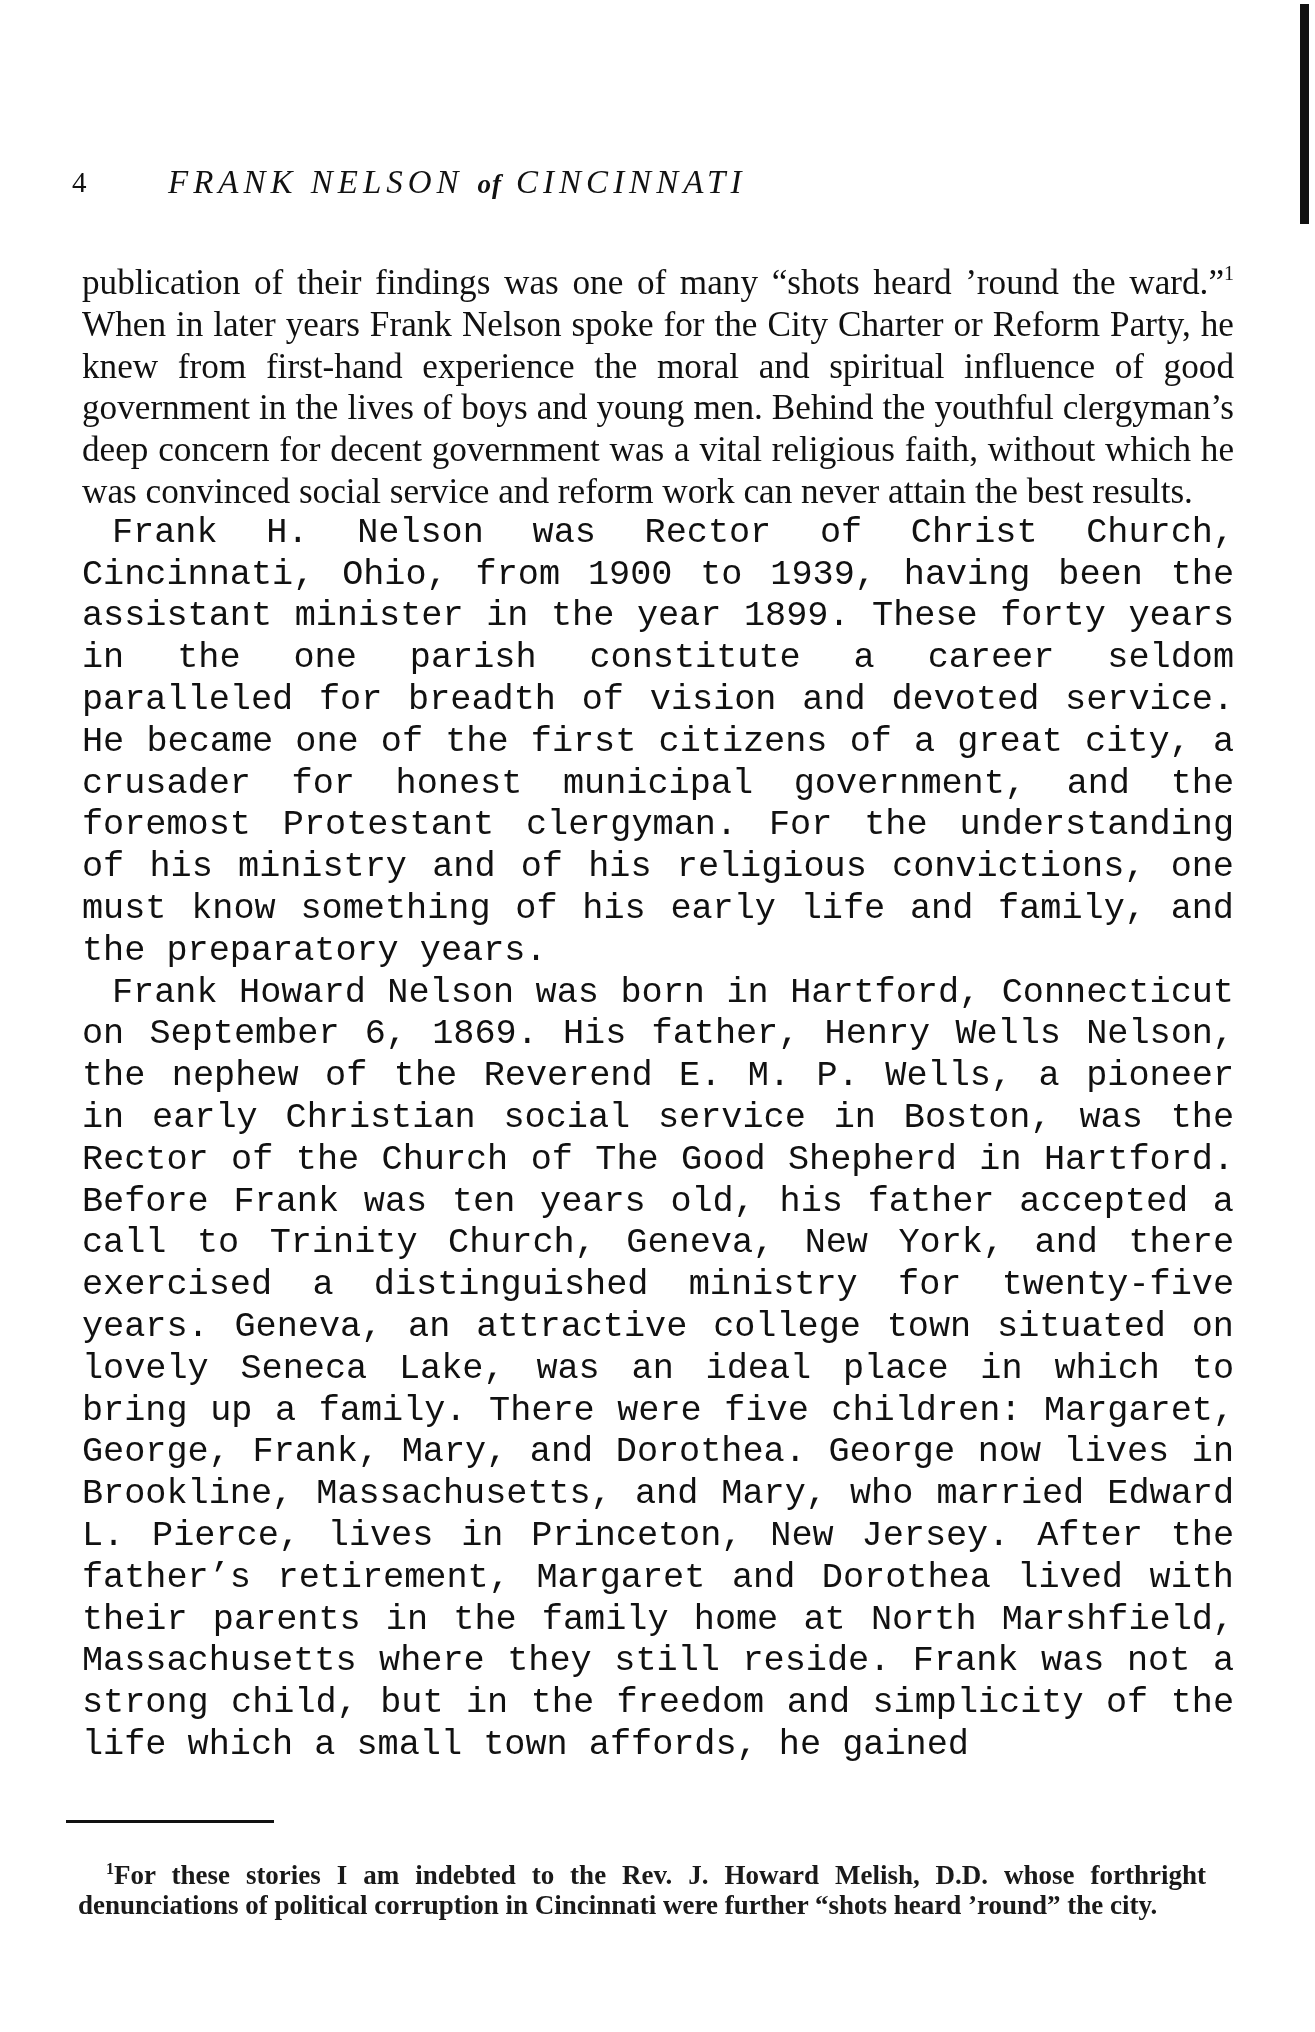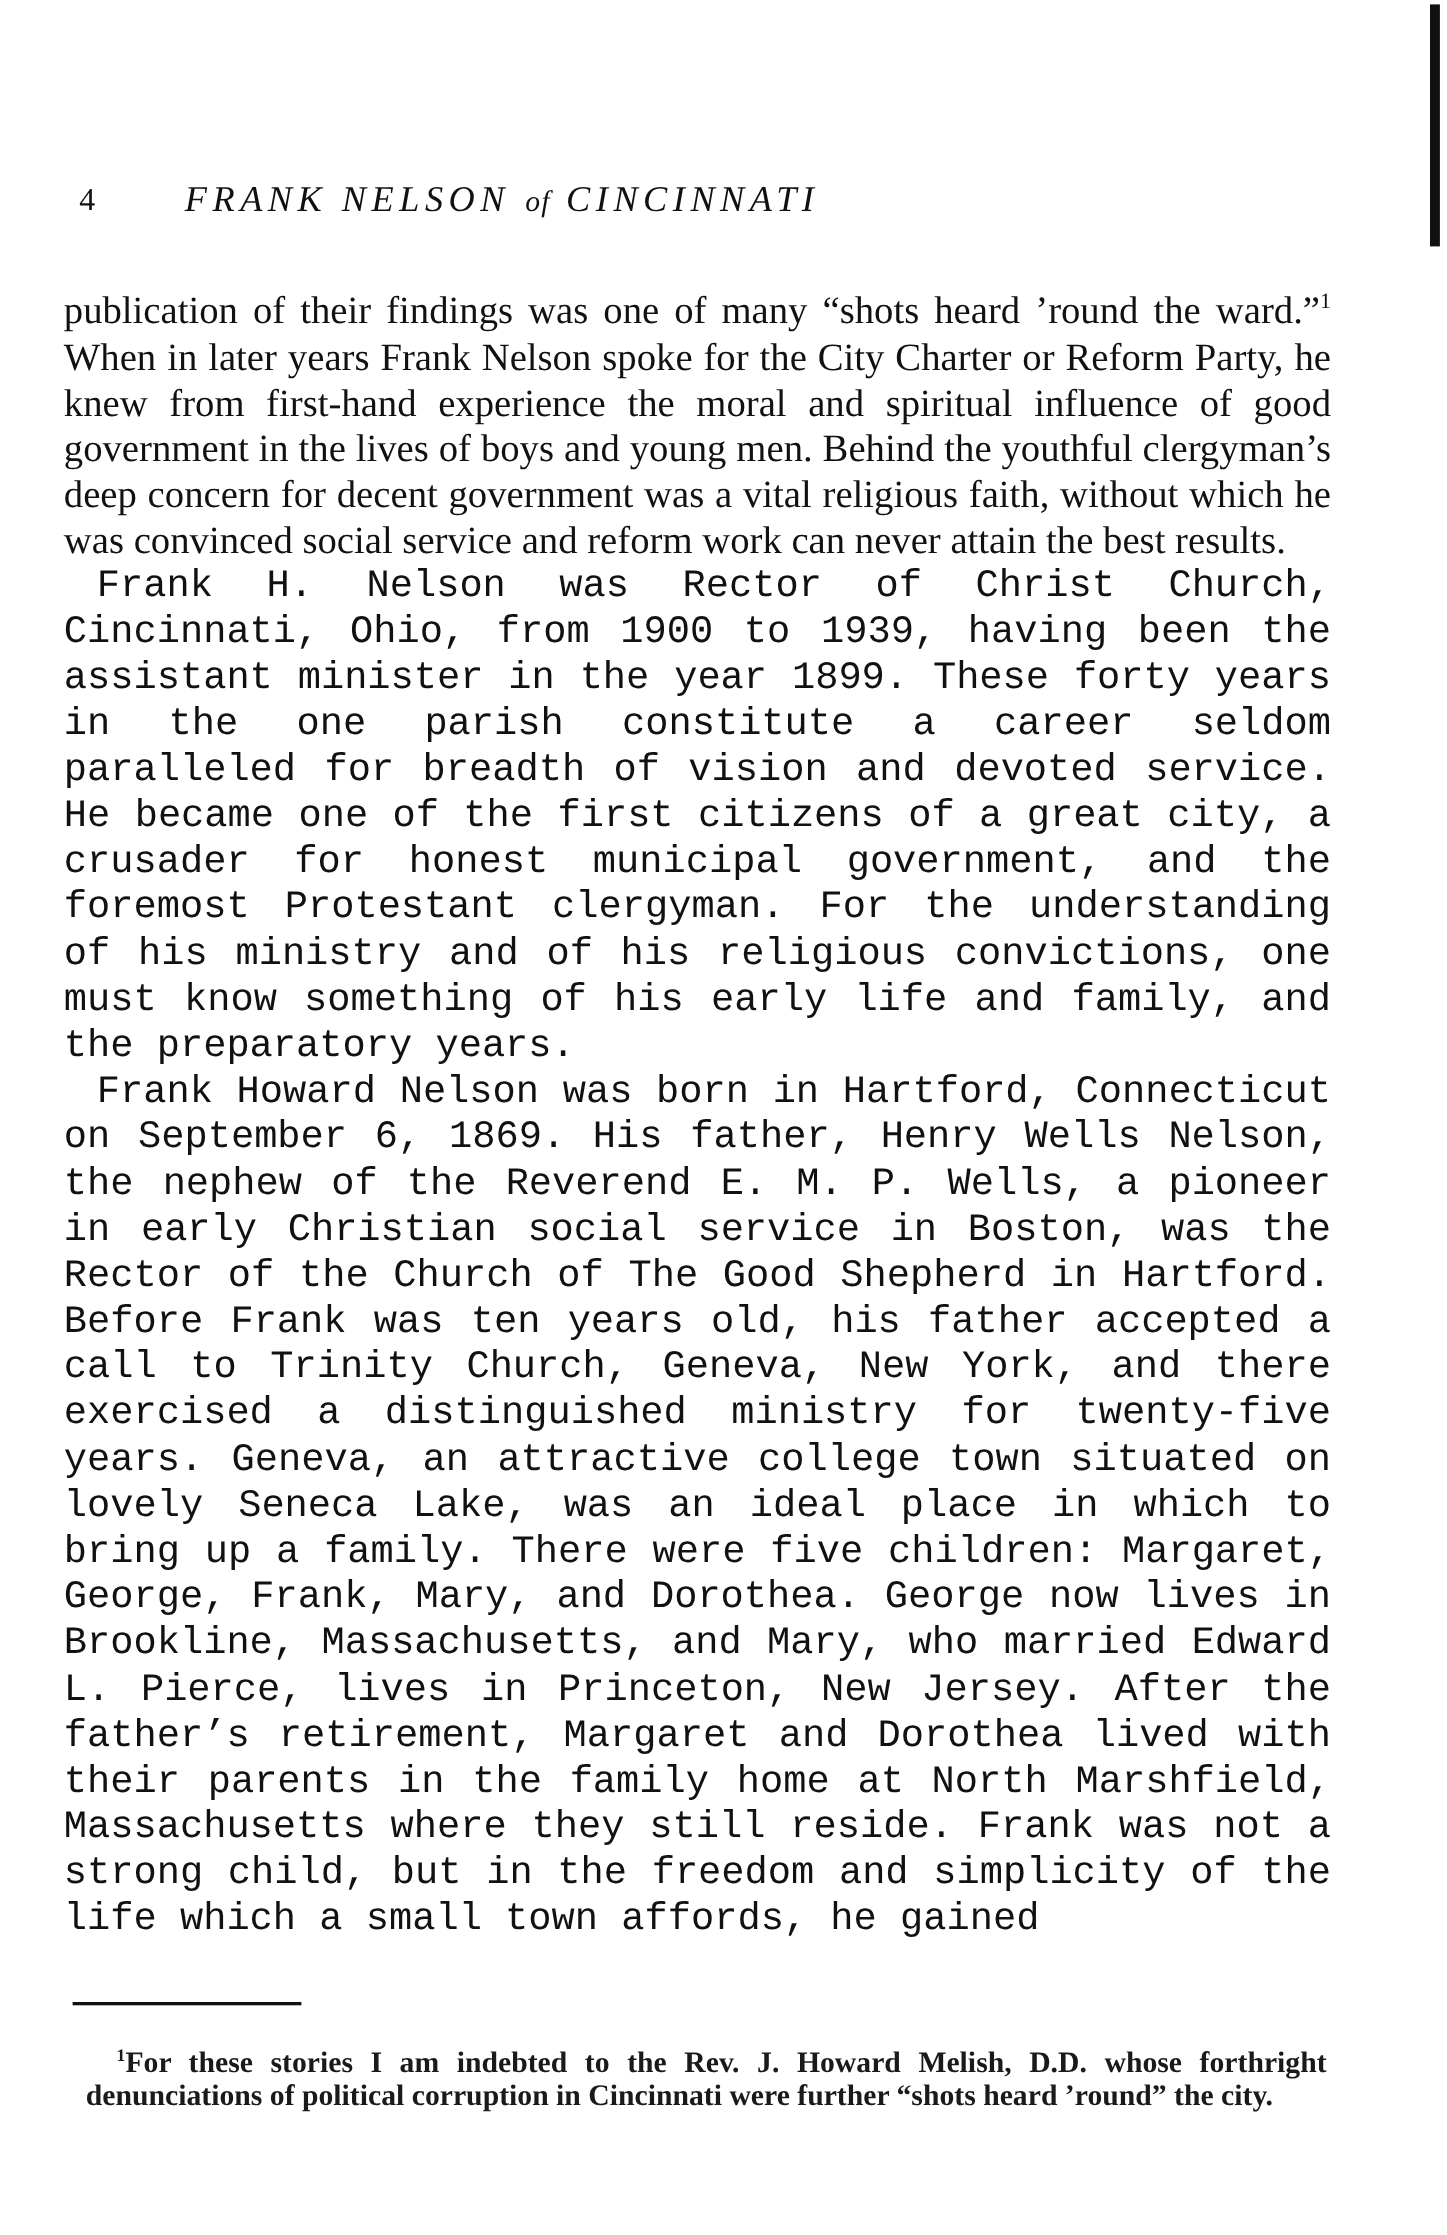--- a/index.html
+++ b/index.html
@@ -38,24 +38,25 @@
     }
     .book-title {
       font-size: 33px;
       font-style: italic;
       letter-spacing: 5px;
     }
     .book-title .of {
       font-size: 27px;
       letter-spacing: 1px;
       margin: 0 14px;
+      font-weight: bold;
     }
     .body-text {
       position: absolute;
-      left: 58px;
+      left: 82px;
       top: 262px;
       width: 1152px;
       font-size: 35.2px;
       line-height: 41.8px;
       text-align: justify;
     }
     .body-text p {
       margin: 0;
     }
     .body-text p.indent {

